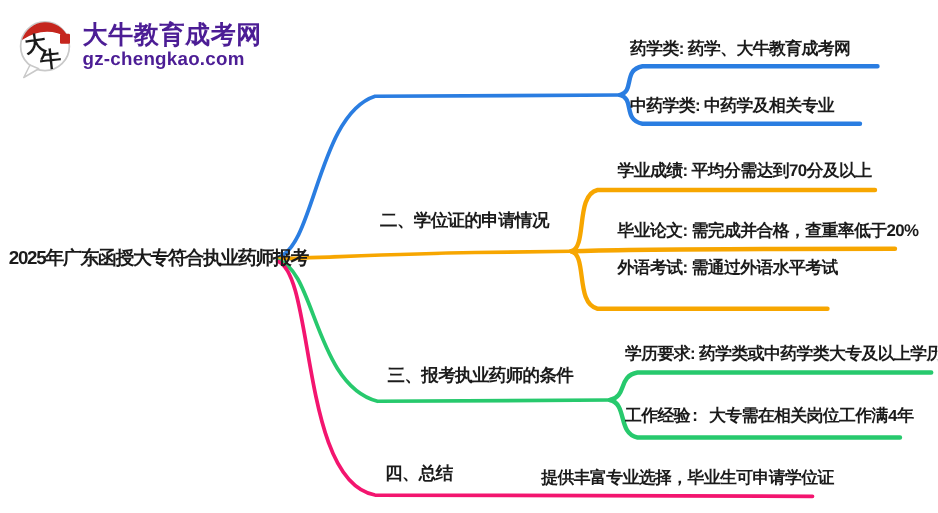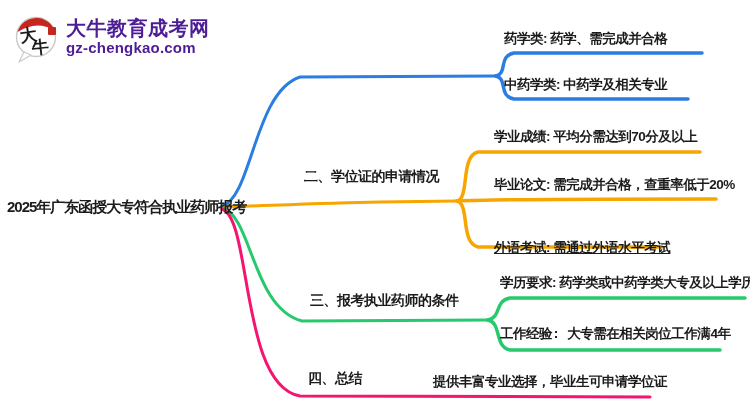--- a/index.html
+++ b/index.html
@@ -64,25 +64,25 @@
       <div class="logo-url" style="color: #4c1d95;">gz-chengkao.com</div>
     </div>
   </div>
 
   <div class="node root-node" style="left:7px;top:198px;text-align:right;">2025年广东函授大专符合执业药师报考</div>
 
   <div class="node branch-label" style="left:304px;top:168px;">二、学位证的申请情况</div>
   <div class="node branch-label" style="left:310px;top:292px;">三、报考执业药师的条件</div>
   <div class="node branch-label" style="left:308px;top:370px;">四、总结</div>
 
-  <div class="node child-label" style="left:504px;top:31px;">药学类: 药学、需完成并合格</div>
+  <div class="node child-label" style="left:504px;top:31px;">药学类: 药学、大牛教育成考网</div>
   <div class="node child-label" style="left:504px;top:77px;">中药学类: 中药学及相关专业</div>
 
   <div class="node child-label" style="left:494px;top:129px;">学业成绩: 平均分需达到70分及以上</div>
   <div class="node child-label" style="left:494px;top:177px;">毕业论文: 需完成并合格，查重率低于20%</div>
-  <div class="node child-label" style="left:494px;top:240px;text-decoration:underline;">外语考试: 需通过外语水平考试</div>
+  <div class="node child-label" style="left:494px;top:206px;">外语考试: 需通过外语水平考试</div>
 
   <div class="node child-label" style="left:500px;top:275px;">学历要求: 药学类或中药学类大专及以上学历</div>
   <div class="node child-label" style="left:500px;top:327px;font-family:Liberation Mono, monospace;">工作经验: 大专需在相关岗位工作满4年</div>
 
   <div class="node child-label" style="left:433px;top:374px;">提供丰富专业选择，毕业生可申请学位证</div>
 
 </div>
 
 </body></html>

